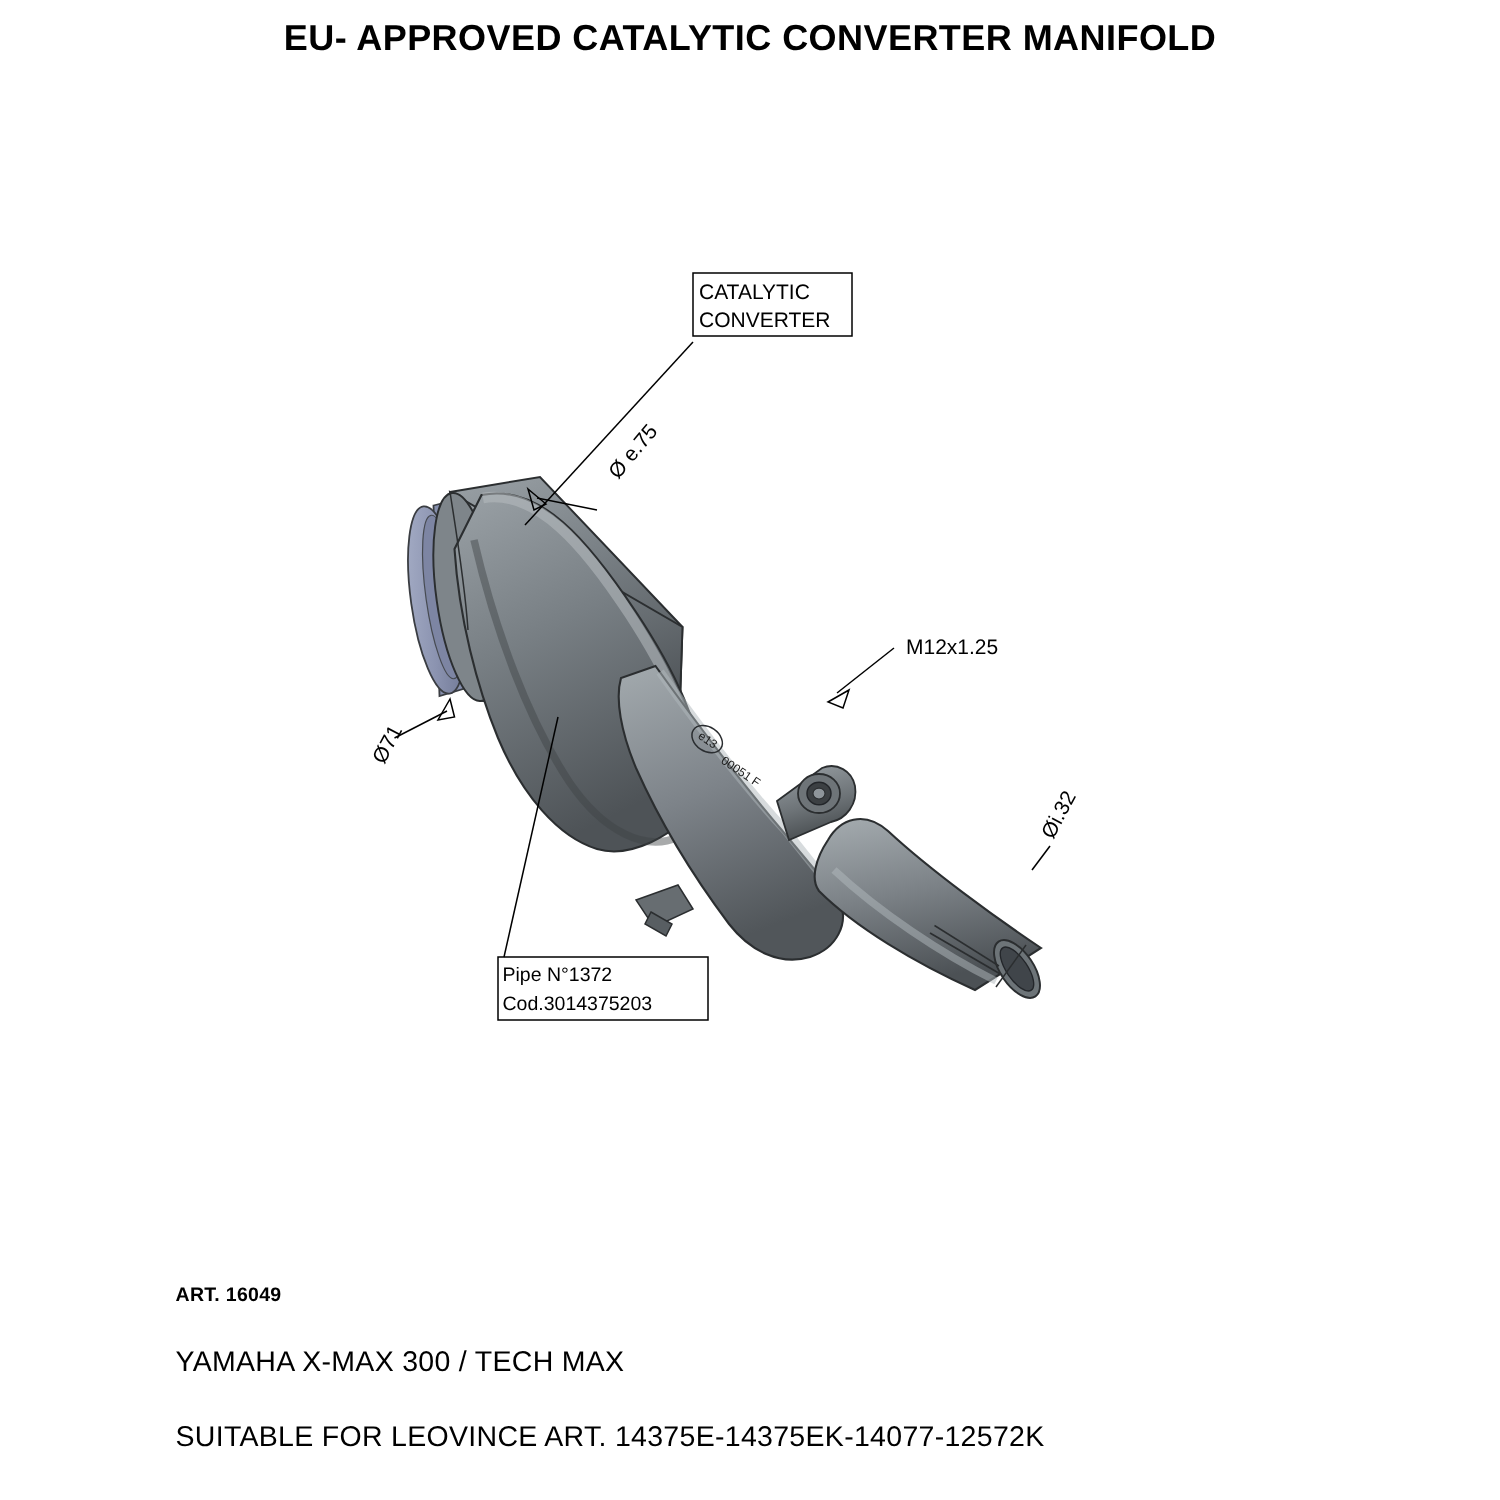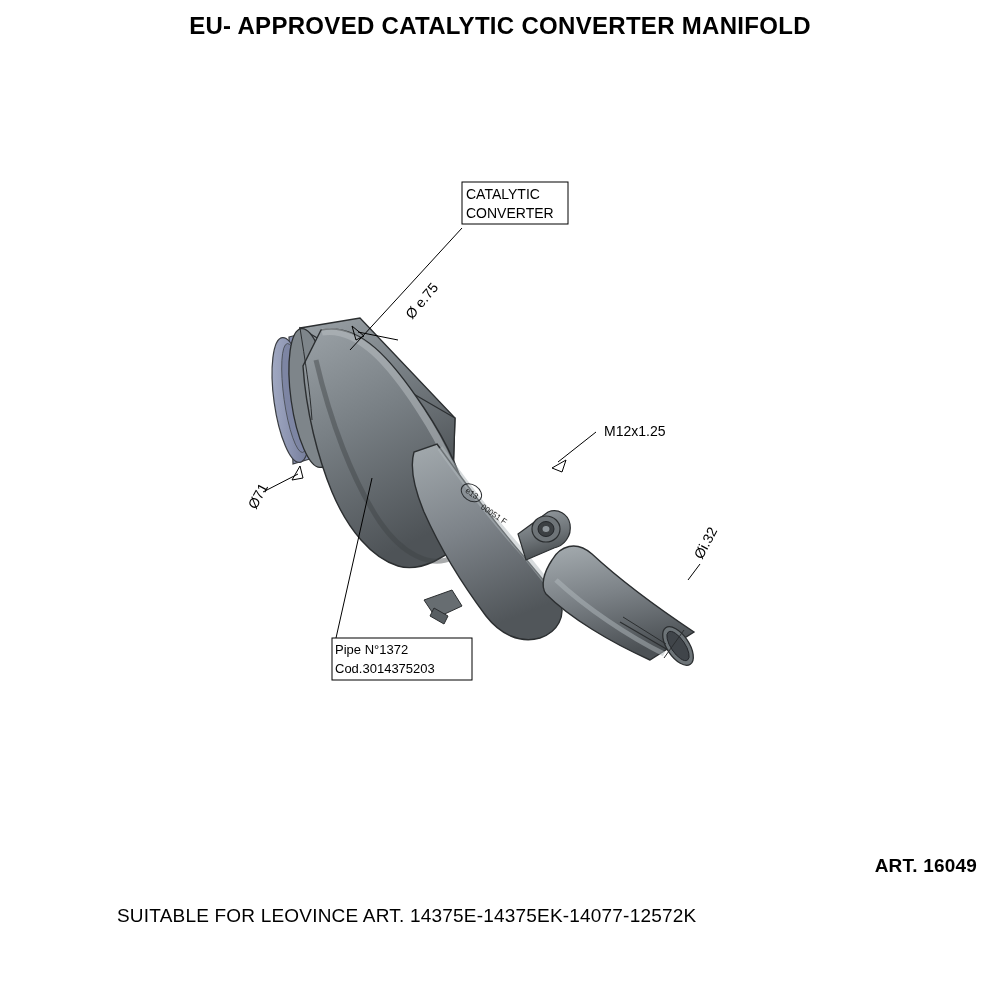--- a/index.html
+++ b/index.html
@@ -40,25 +40,24 @@
   .drawing svg {
     display: block;
   }
   .footer {
     position: absolute;
     left: 117px;
     top: 855px;
     width: 860px;
   }
   .footer .art {
-    font-size: 19px;
+    font-size: 13px;
     font-weight: bold;
     margin: 0 0 28px 0;
     letter-spacing: 0.2px;
-    text-align: right;
   }
   .footer .model {
     font-size: 19px;
     margin: 0 0 28px 0;
     letter-spacing: 0.2px;
   }
   .footer .suitable {
     font-size: 19px;
     margin: 0;
     letter-spacing: 0.2px;
@@ -236,16 +235,17 @@
         <rect class="boxline" x="332" y="578" width="140" height="42" fill="#ffffff"></rect>
         <text class="lbl-sm" x="335" y="594">Pipe N°1372</text>
         <text class="lbl-sm" x="335" y="613">Cod.3014375203</text>
       </g>
 
     </svg>
   </div>
 
   <div class="footer">
     <p class="art">ART. 16049</p>
+    <p class="model">YAMAHA X-MAX 300 / TECH MAX</p>
     <p class="suitable">SUITABLE FOR LEOVINCE ART. 14375E-14375EK-14077-12572K</p>
   </div>
 
 </div>
 
 </body></html>

